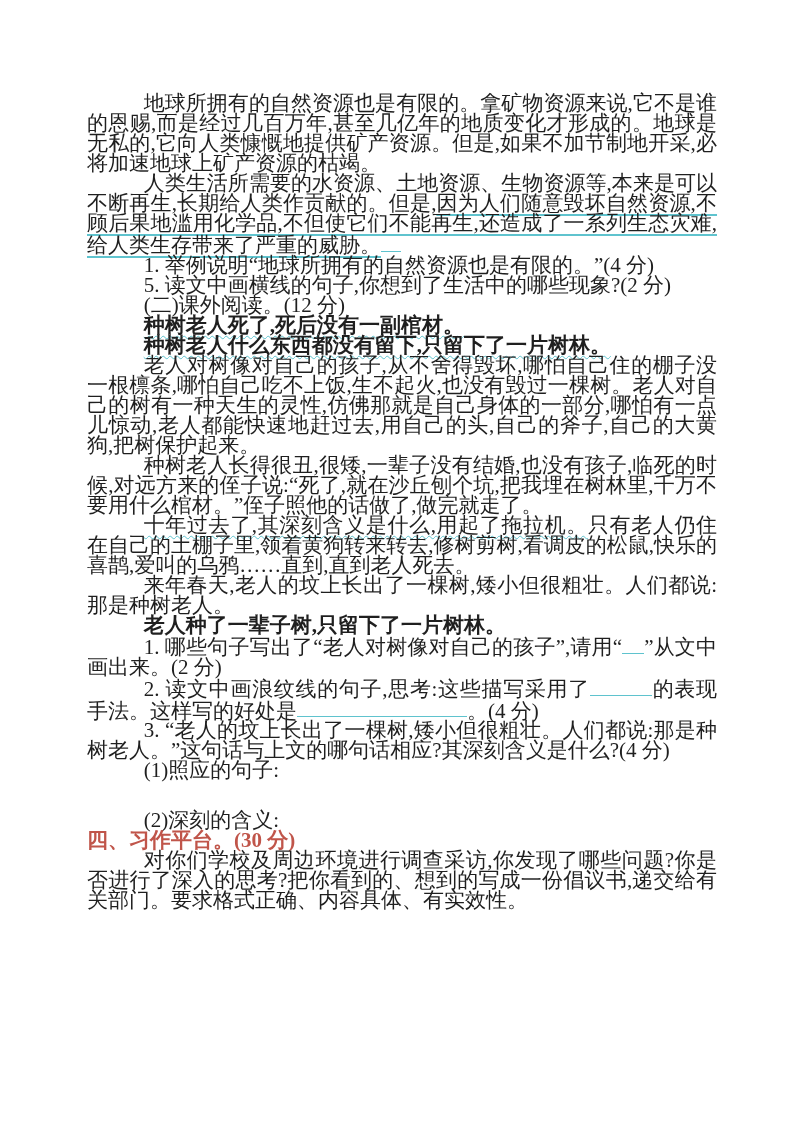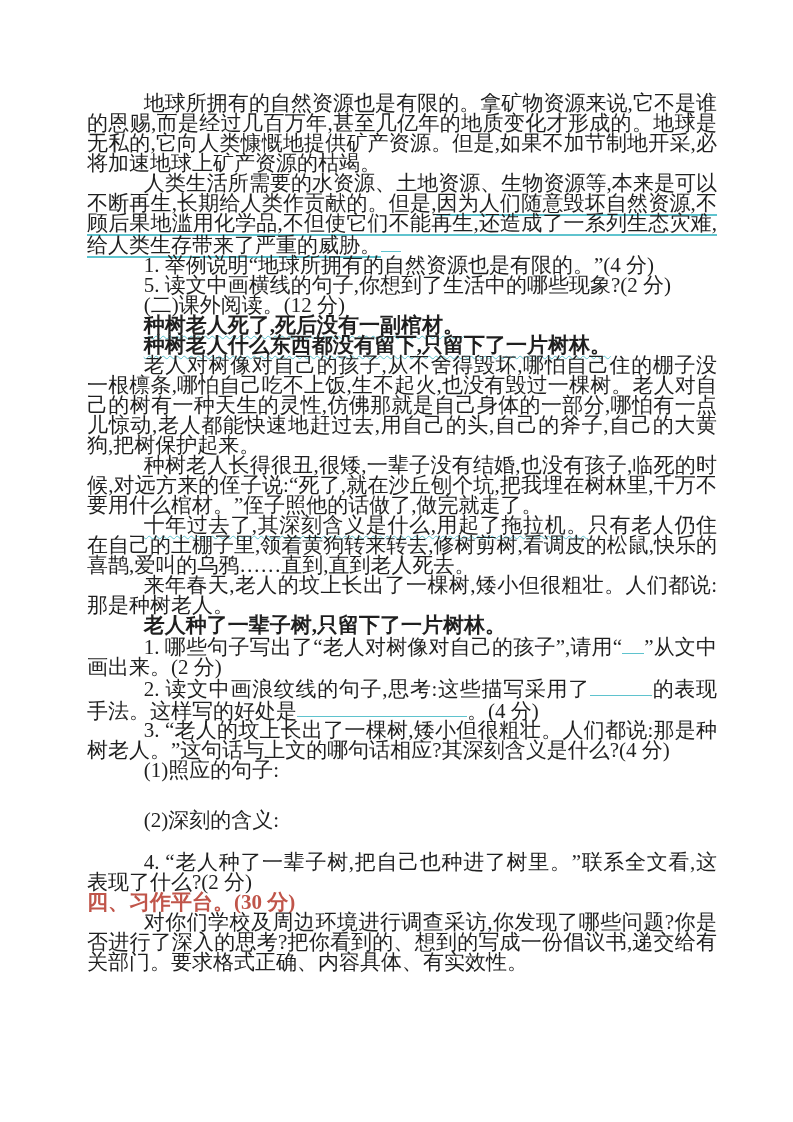--- a/index.html
+++ b/index.html
@@ -81,17 +81,16 @@
       <div class="block indent"><span class="seg-t">老人对树像对自己的孩子,从不舍得毁坏,哪怕自己住的棚子没一根檩条,哪怕自己吃不上饭,生不起火,也没有毁过一棵树。老人对自己的树有一种天生的灵性,仿佛那就是自己身体的一部分,哪怕有一点儿惊动,老人都能快速地赶过去,用自己的头,自己的斧子,自己的大黄狗,把树保护起来。</span></div>
       <div class="block indent"><span class="seg-t">种树老人长得很丑,很矮,一辈子没有结婚,也没有孩子,临死的时候,对远方来的侄子说:“死了,就在沙丘刨个坑,把我埋在树林里,千万不要用什么棺材。”侄子照他的话做了,做完就走了。</span></div>
       <div class="block indent"><span class="seg-w">十年过去了,其深刻含义是什么,用起了拖拉机。</span><span class="seg-t">只有老人仍住在自己的土棚子里,领着黄狗转来转去,修树剪树,看调皮的松鼠,快乐的喜鹊,爱叫的乌鸦……直到,直到老人死去。</span></div>
       <div class="block indent"><span class="seg-t">来年春天,老人的坟上长出了一棵树,矮小但很粗壮。人们都说:那是种树老人。</span></div>
       <div class="block indent"><span class="seg-b">老人种了一辈子树,只留下了一片树林。</span></div>
       <div class="block indent"><span class="seg-t">1. 哪些句子写出了“老人对树像对自己的孩子”,请用“</span><span class="seg-blank" style="width: 22px;"></span><span class="seg-t">”从文中画出来。(2 分)</span></div>
       <div class="block indent"><span class="seg-t">2. 读文中画浪纹线的句子,思考:这些描写采用了</span><span class="seg-blank" style="width: 62px;"></span><span class="seg-t">的表现手法。这样写的好处是</span><span class="seg-blank" style="width: 170px;"></span><span class="seg-t">。(4 分)</span></div>
       <div class="block indent"><span class="seg-t">3. “老人的坟上长出了一棵树,矮小但很粗壮。人们都说:那是种树老人。”这句话与上文的哪句话相应?其深刻含义是什么?(4 分)</span></div>
       <div class="block indent"><span class="seg-t">(1)照应的句子:</span></div>
       <div class="block indent gap-sm"><span class="seg-t">(2)深刻的含义:</span></div>
-      <div class="block indent gap-lg"><span class="seg-t">4. “老人种了一辈子树,把自己也种进了树里。”联系全文看,这表现了什么?(2 分)</span></div>
       <div class="block gap-md t-section"><span class="seg-t">四、习作平台。(30 分)</span></div>
       <div class="block indent"><span class="seg-t">对你们学校及周边环境进行调查采访,你发现了哪些问题?你是否进行了深入的思考?把你看到的、想到的写成一份倡议书,递交给有关部门。要求格式正确、内容具体、有实效性。</span></div>
     </div>
 </div>
 
 </body></html>

